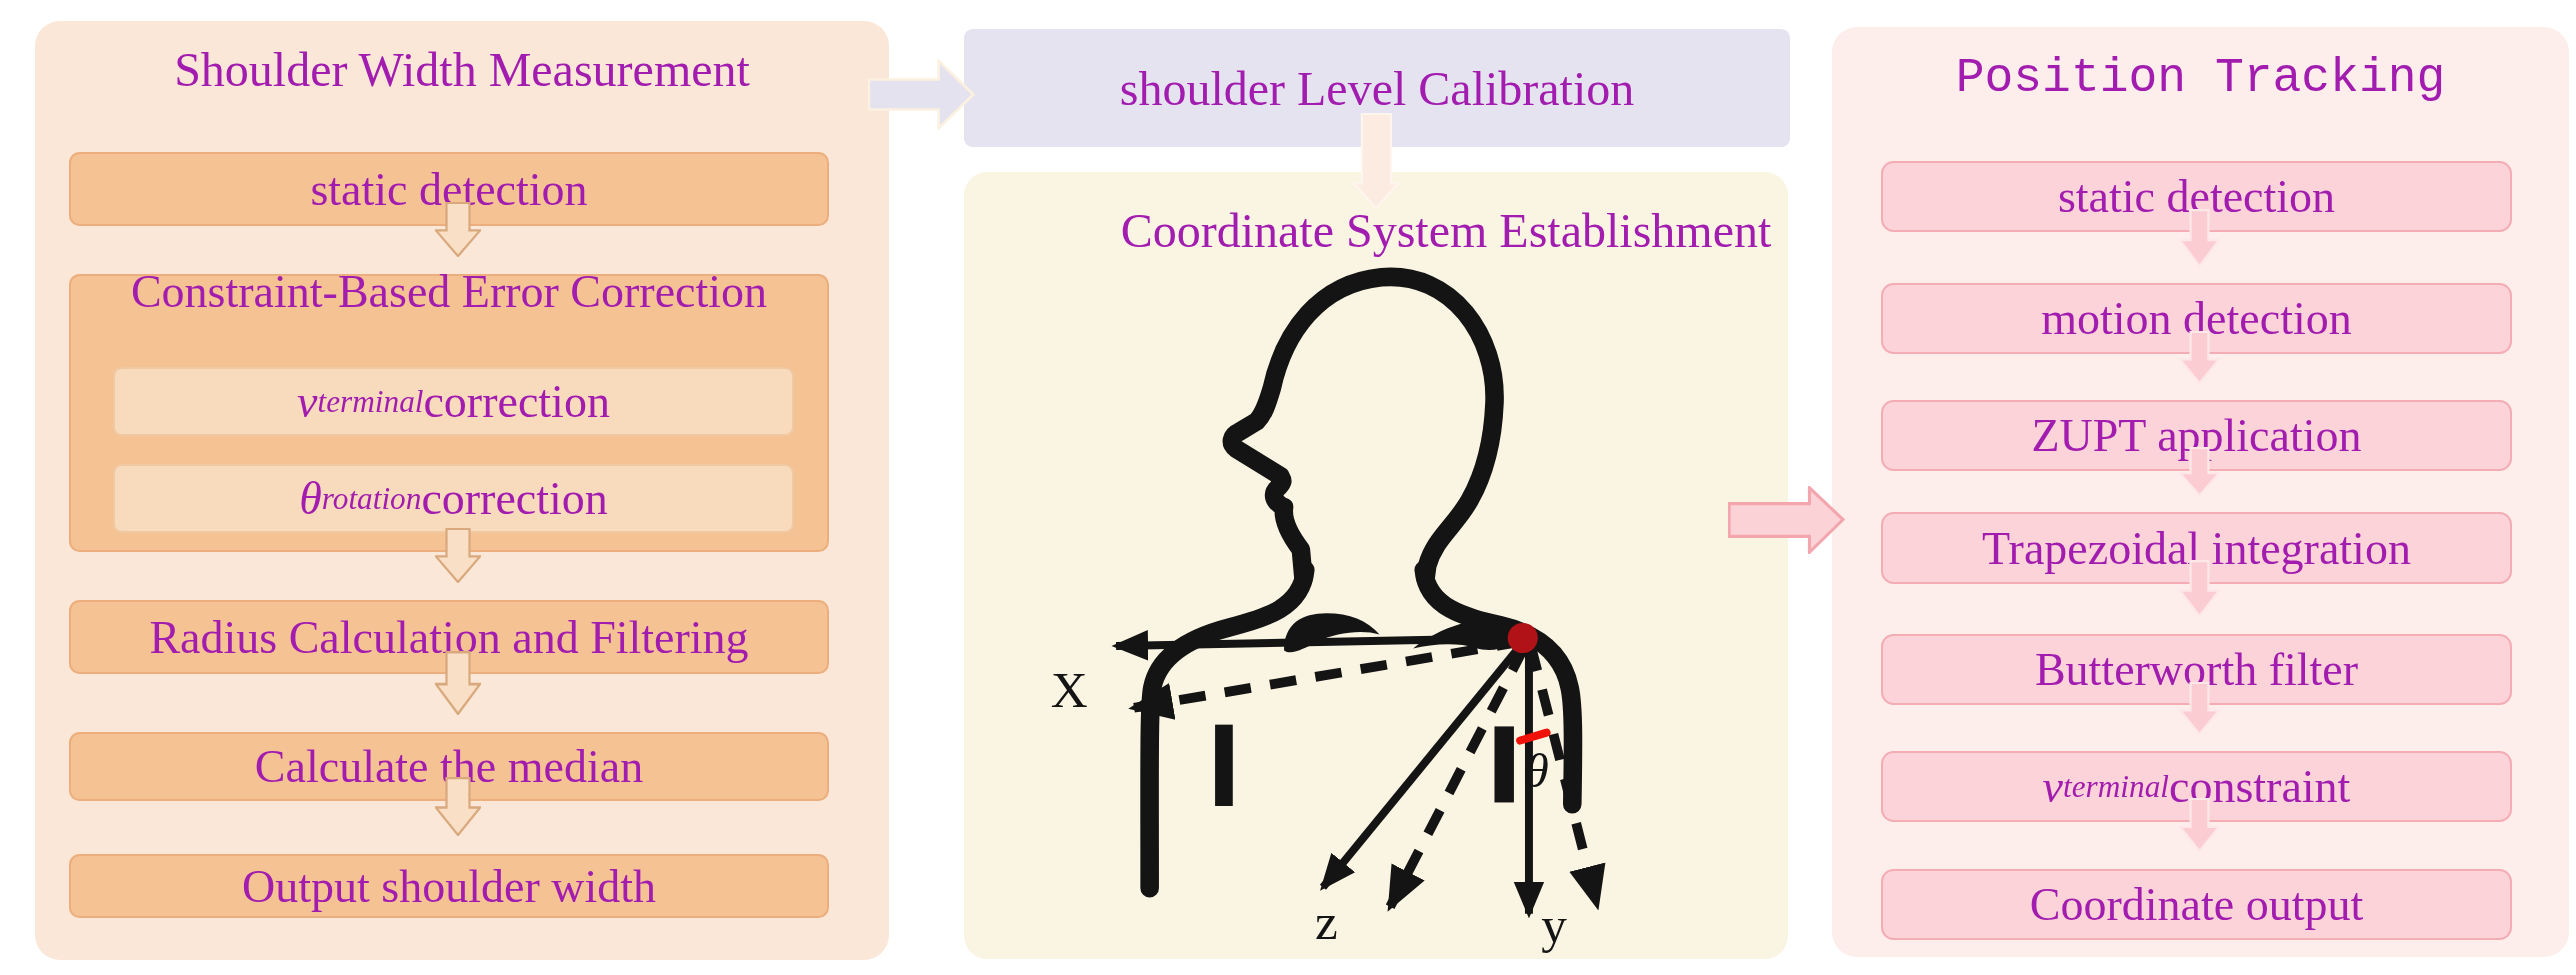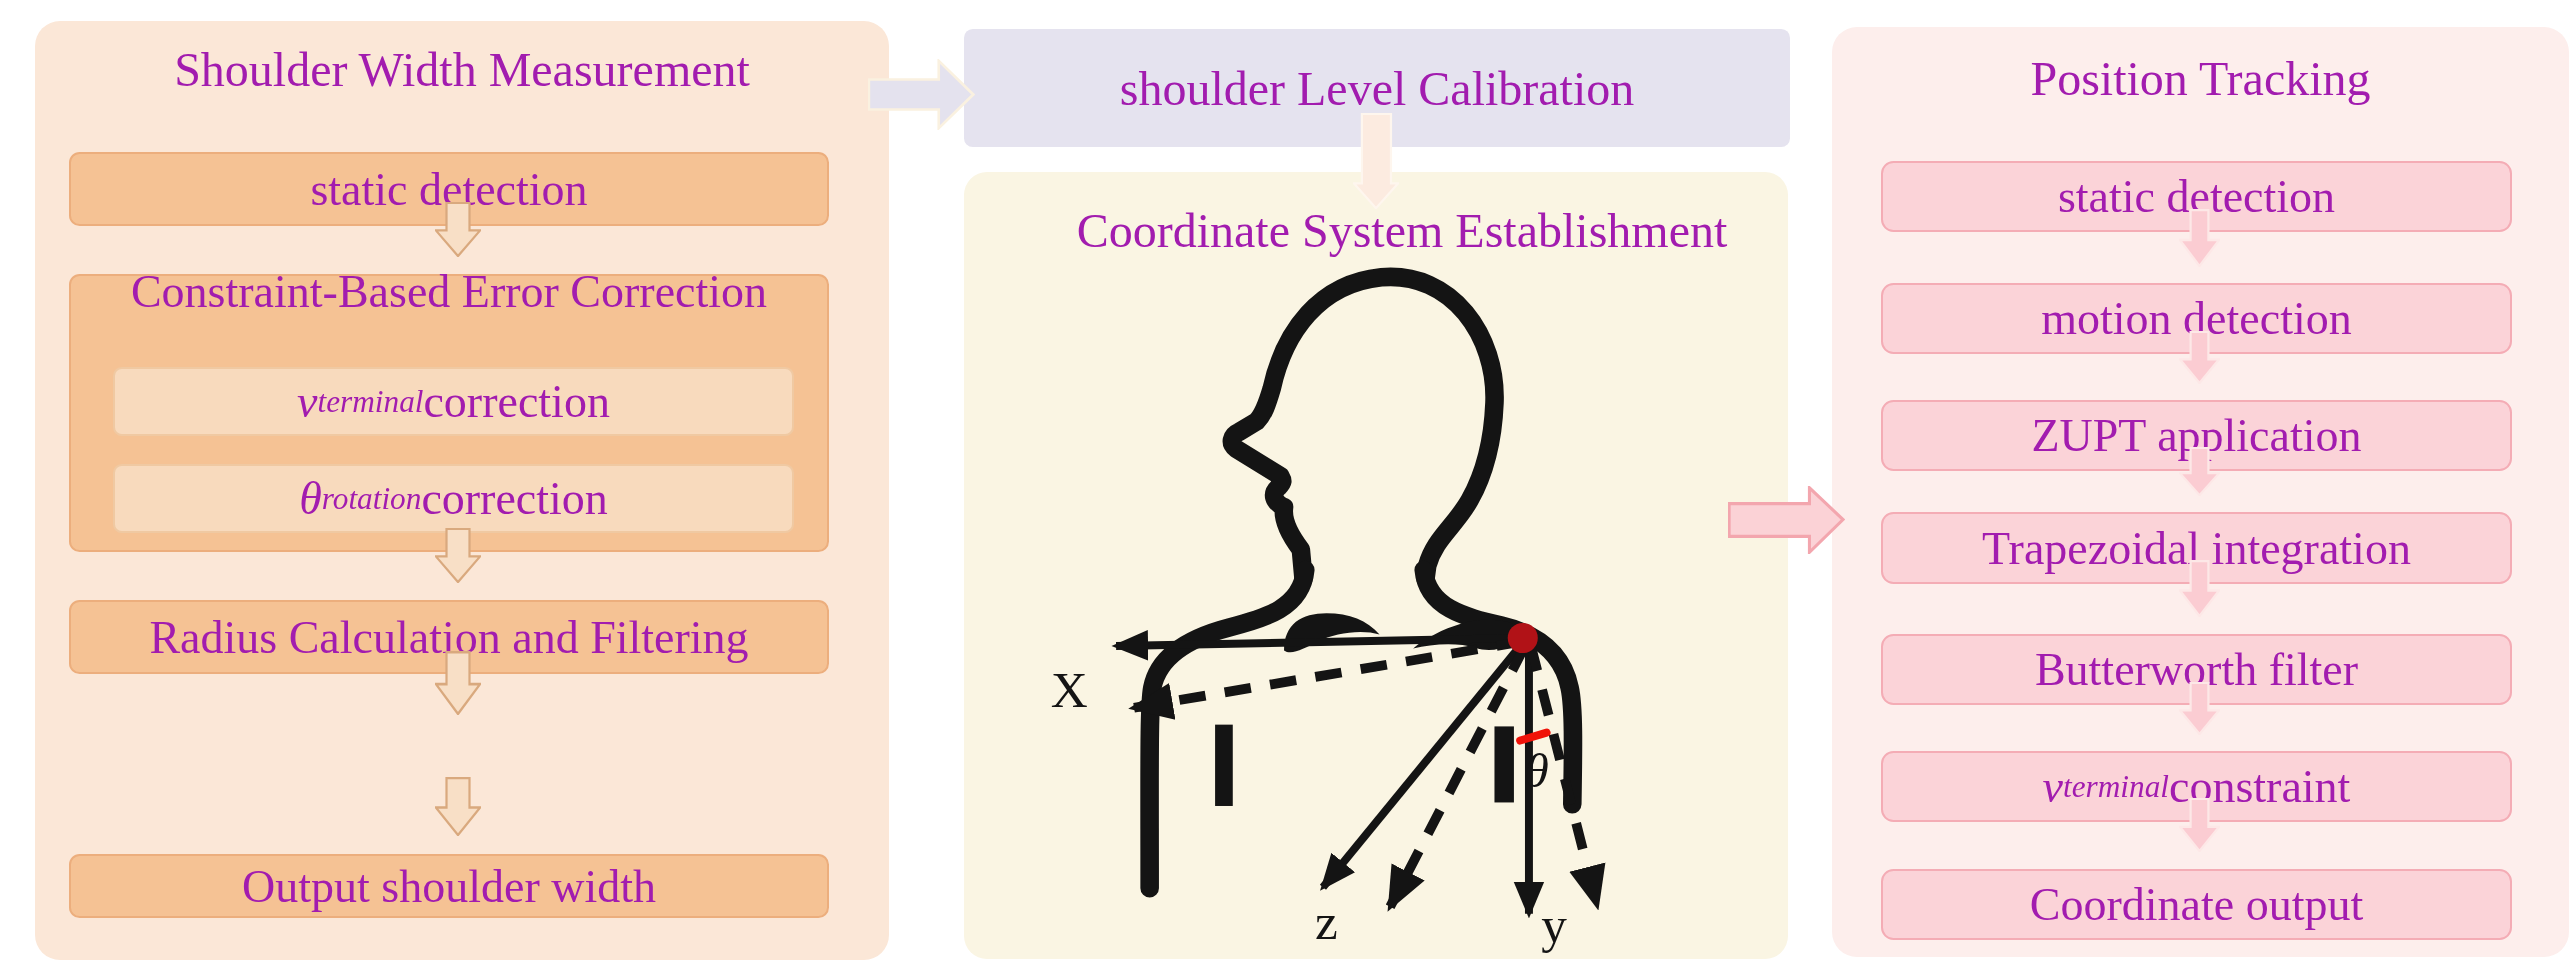--- a/index.html
+++ b/index.html
@@ -7,22 +7,22 @@
           font-family:"Liberation Serif","DejaVu Serif",serif;color:#a21caf;}
   .abs{position:absolute;}
   .panel{position:absolute;border-radius:25px;}
   #left-panel{left:35px;top:21px;width:854px;height:939px;background:#fbe7d7;}
   #calib-box{left:964px;top:29px;width:826px;height:118px;background:#e5e3ef;border-radius:8.8px;
              display:flex;align-items:center;justify-content:center;}
   #cream-panel{left:964px;top:172px;width:824px;height:787px;background:#faf5e3;border-radius:23px;}
   #right-panel{left:1832px;top:26.5px;width:737px;height:930px;background:#fdeeec;}
   .ptitle{position:absolute;text-align:center;font-size:48px;line-height:1.15;white-space:nowrap;}
   #left-title{left:35px;top:42px;width:854px;}
-  #coord-title{left:920px;top:203px;width:964px;}
-  #right-title{left:1832px;top:51px;width:737px;}
+  #coord-title{left:964px;top:203px;width:964px;}
+  #right-title{left:1832px;top:51px;width:737px;font-family:Liberation Mono, monospace;}
   #calib-title{font-size:48px;}
   .flow-box{position:absolute;display:flex;align-items:center;justify-content:center;
             font-size:46px;box-sizing:border-box;white-space:nowrap;margin-top:20px;}
   .lbox{left:69px;width:760px;background:#f5c294;border:2.7px solid #ecae7d;border-radius:10.6px;}
   #l-step-1{top:132px;height:74px;}
   #l-constraint{top:254px;height:278px;align-items:flex-start;}
   #l-constraint-title{left:69px;top:265px;width:760px;position:absolute;text-align:center;font-size:46px;}
   .linner{left:113px;width:681px;background:#f8dabd;border:2.7px solid #f0c9a2;border-radius:8.8px;}
   #l-inner-1{top:347px;height:69px;}
   #l-inner-2{top:444px;height:69px;}
@@ -78,20 +78,23 @@
   </svg>
 
   <div id="l-step-3" class="flow-box lbox">
     <span>Radius Calculation and Filtering</span>
   </div>
 
   <svg class="larrow abs" style="top:651px;height:64px;" viewBox="0 0 52 60" preserveAspectRatio="none">
     <polygon points="13,1 39,1 39,31 51,31 26,59 1,31 13,31" fill="#f8dfc6" stroke="#d9a97e" stroke-width="2.5"></polygon>
   </svg>
 
+  <div id="l-step-4" class="flow-box lbox">
+    <span>Calculate the median</span>
+  </div>
 
   <svg class="larrow abs" style="top:777px;height:59px;" viewBox="0 0 52 60" preserveAspectRatio="none">
     <polygon points="13,1 39,1 39,31 51,31 26,59 1,31 13,31" fill="#f8dfc6" stroke="#d9a97e" stroke-width="2.5"></polygon>
   </svg>
 
   <div id="l-step-5" class="flow-box lbox">
     <span>Output shoulder width</span>
   </div>
 
   <div id="calib-box" class="abs">

